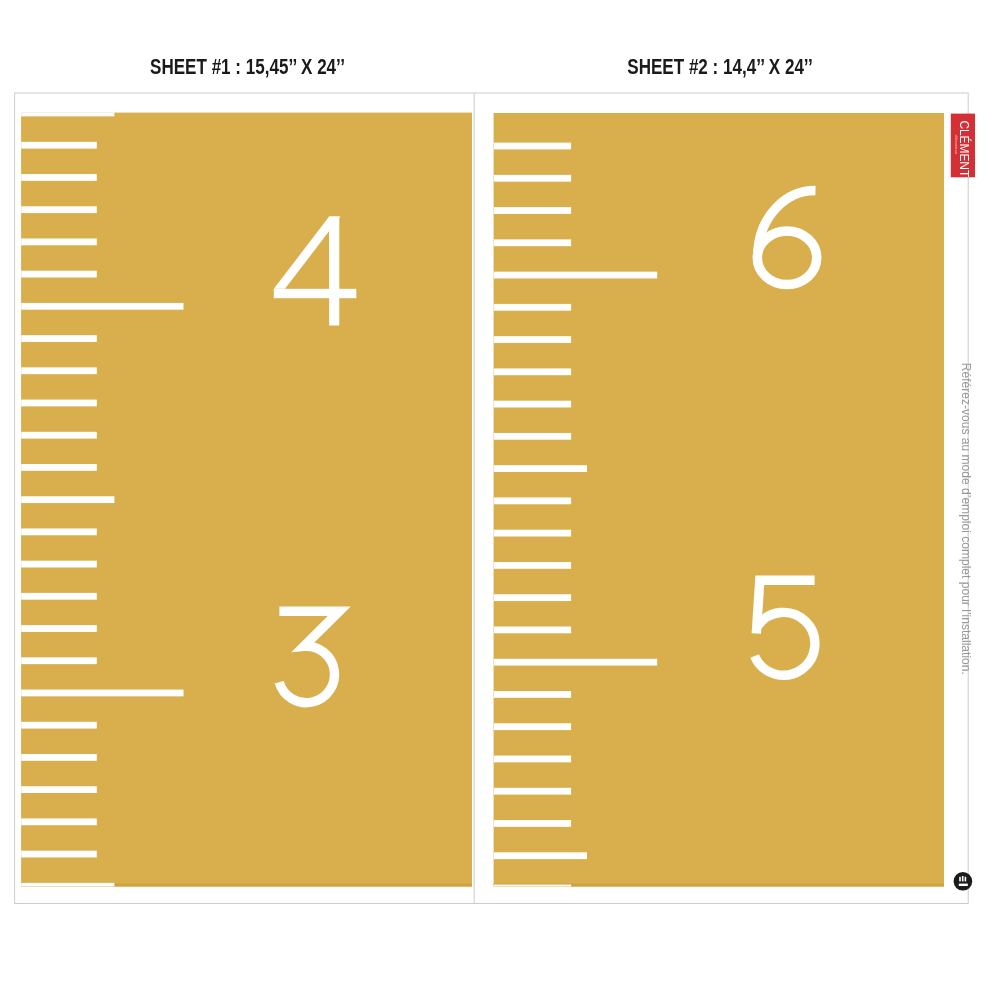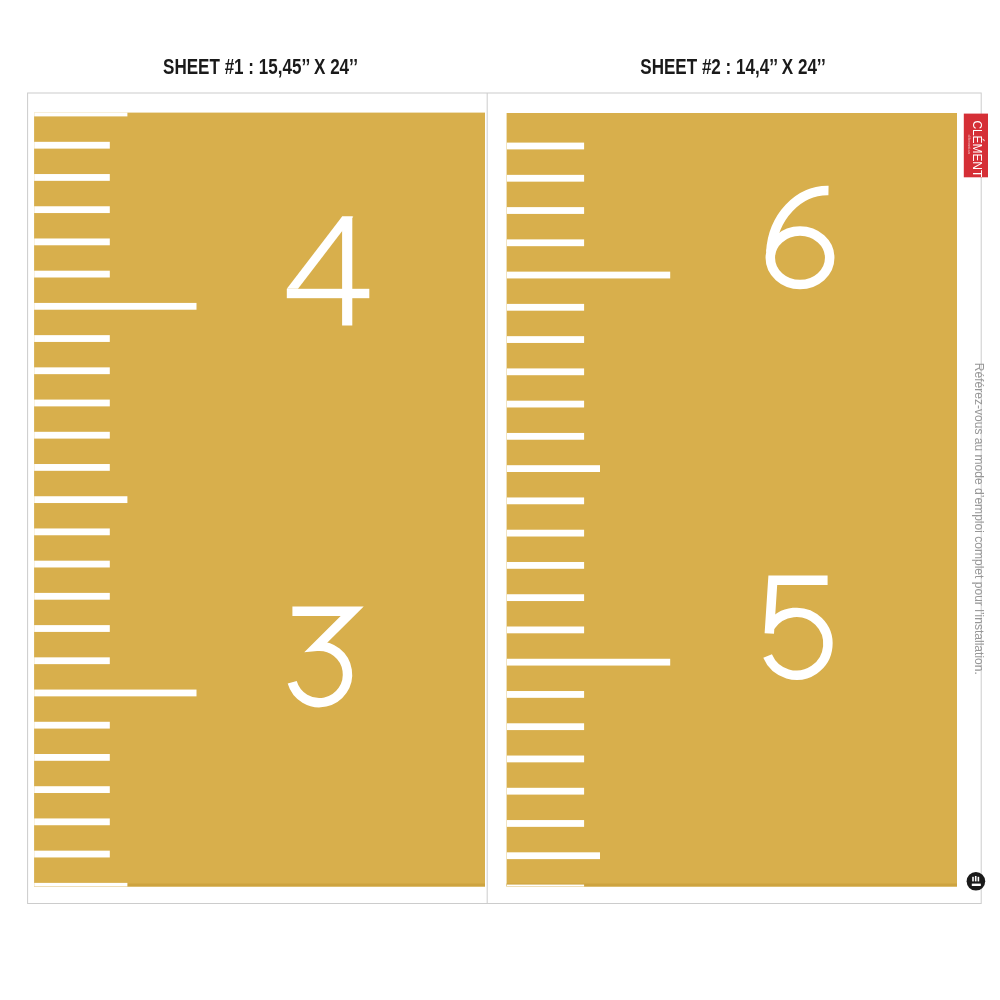--- a/index.html
+++ b/index.html
@@ -1,17 +1,17 @@
 <!DOCTYPE html>
 <html><head>
 <meta charset="utf-8">
 <style>
   html,body { margin:0; padding:0; background:#ffffff; width:1000px; height:1000px;
     font-family:"Liberation Sans", sans-serif; }
-  .page { position:relative; width:975px; height:1000px; overflow:hidden;padding-left:13px; }
+  .page { position:relative; width:975px; height:1000px; overflow:hidden; }
 </style>
 </head>
 <body>
 <div class="page">
 <svg width="1000" height="1000" viewBox="0 0 1000 1000">
 
   <rect x="0" y="0" width="1000" height="1000" fill="#ffffff"></rect>
 
   <g transform="translate(247.5,73.5)">
     <text x="0" y="0" text-anchor="middle" font-family="Liberation Sans" font-weight="bold" font-size="22.5" fill="#1a1a1a" transform="scale(0.758,1)">SHEET #1 : 15,45’’ X 24’’</text>

